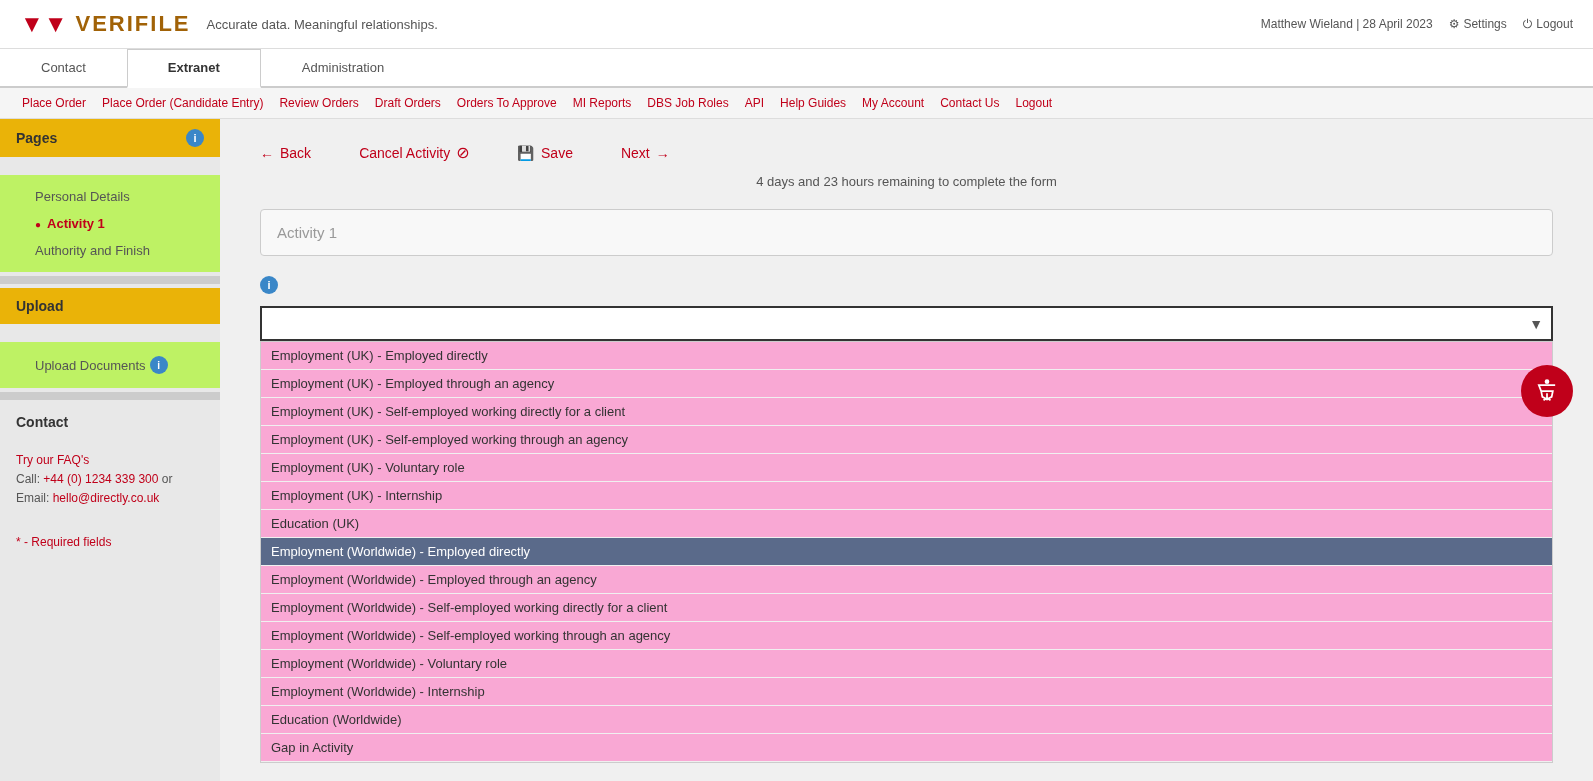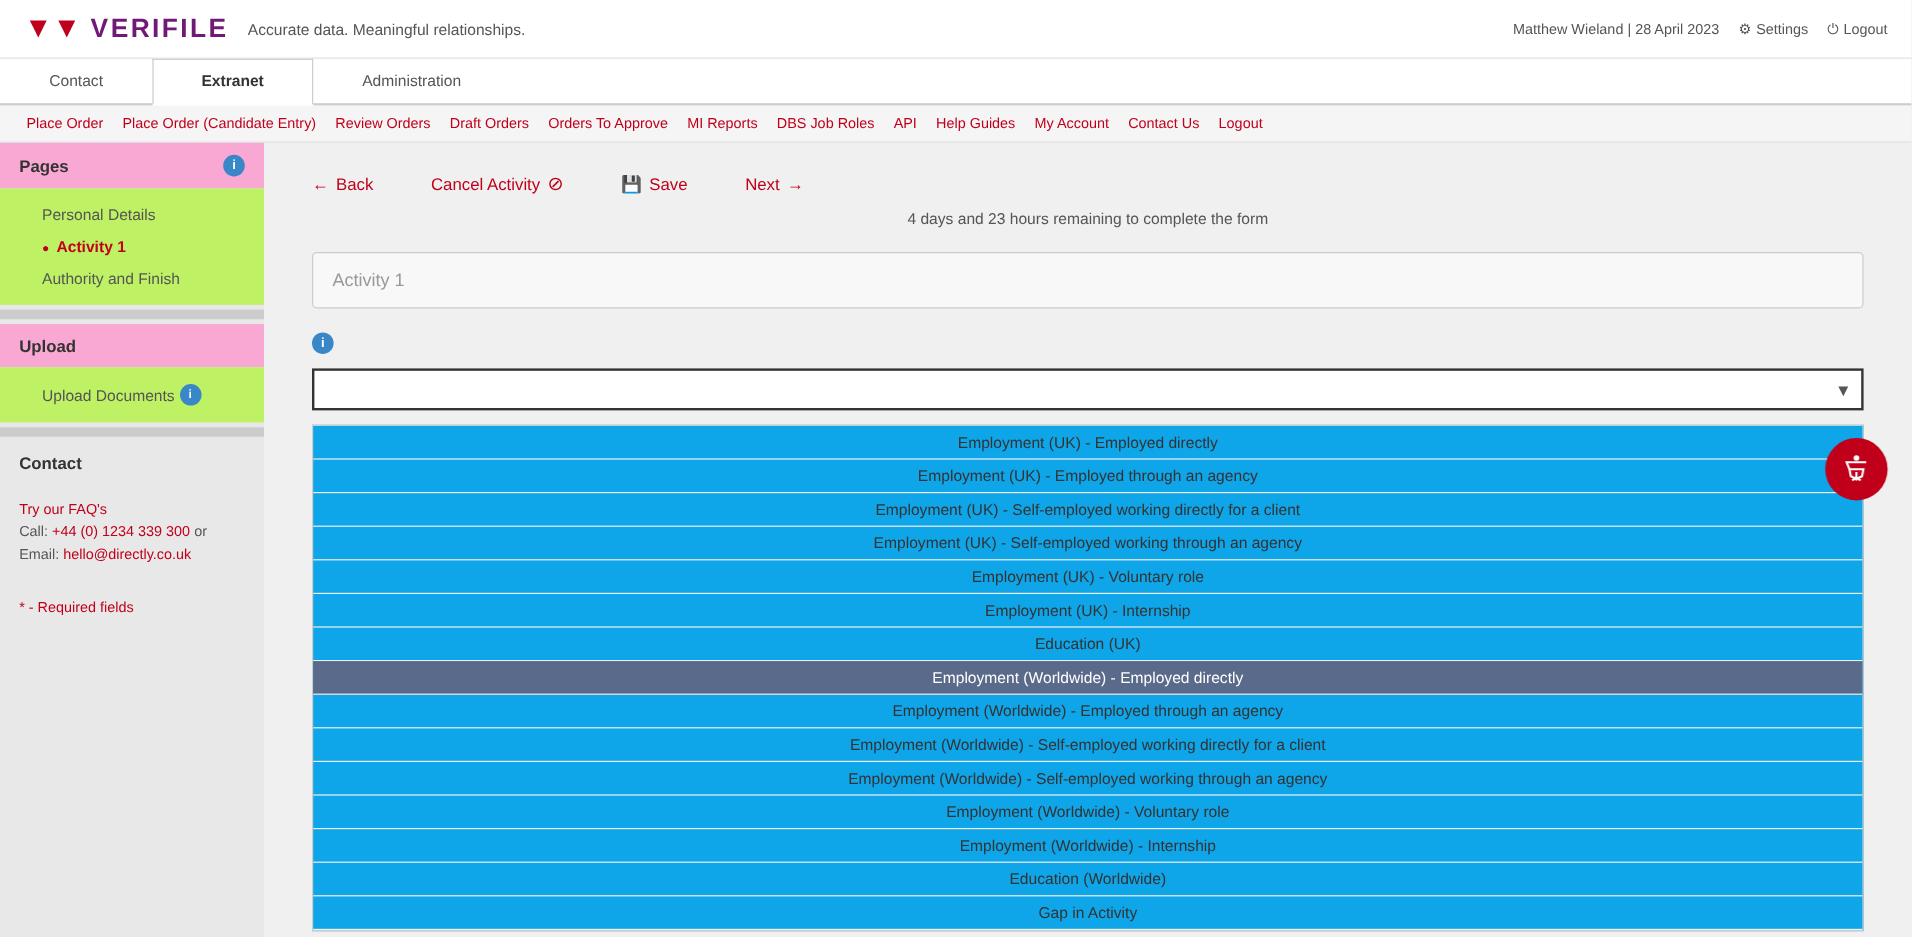--- a/index.html
+++ b/index.html
@@ -2,40 +2,40 @@
 <html><head>
   <meta charset="utf-8">
   <style>
     * { box-sizing: border-box; margin: 0; padding: 0; }
     body { font-family: Arial, sans-serif; font-size: 13px; background: #f0f0f0; color: #333; }
 
     
     .header { background: #fff; padding: 10px 20px; display: flex; align-items: center; justify-content: space-between; border-bottom: 1px solid #ddd; }
     .logo { display: flex; align-items: center; gap: 8px; }
     .logo-icon { color: #c0001a; font-weight: bold; font-size: 24px; }
-    .logo-text { color: #701a75; font-size: 22px; font-weight: bold; letter-spacing: 2px; }
+    .logo-text { color: #a16207; font-size: 22px; font-weight: bold; letter-spacing: 2px; }
     .logo-tagline { color: #555; font-size: 13px; margin-left: 8px; }
     .header-right { display: flex; align-items: center; gap: 16px; font-size: 12px; color: #555; }
     .header-right a { color: #555; text-decoration: none; display: flex; align-items: center; gap: 4px; }
 
     
     .tabs { background: #fff; display: flex; border-bottom: 2px solid #ccc; }
     .tab { padding: 10px 40px; cursor: pointer; font-size: 13px; color: #555; border: 1px solid transparent; text-align: center; }
     .tab.active { background: #fff; border: 1px solid #ccc; border-bottom: 2px solid #fff; margin-bottom: -2px; font-weight: bold; color: #333; }
 
     
     .navbar { background: #f5f5f5; border-bottom: 1px solid #ddd; padding: 6px 16px; display: flex; flex-wrap: wrap; gap: 4px; }
     .navbar a { font-size: 12px; color: #c0001a; text-decoration: none; padding: 2px 6px; }
 
     
     .main-layout { display: flex; min-height: calc(100vh - 130px); }
 
     
     .sidebar { width: 220px; min-width: 220px; background: #e8e8e8; padding: 0; }
-    .sidebar-section { background: #f9a8d4; padding: 10px 16px; display: flex; align-items: center; justify-content: space-between; margin-bottom: 0; }
+    .sidebar-section { background: #eab308; padding: 10px 16px; display: flex; align-items: center; justify-content: space-between; margin-bottom: 18px; }
     .sidebar-section-title { font-size: 14px; font-weight: bold; color: #333; }
     .info-icon { display: inline-flex; align-items: center; justify-content: center; width: 18px; height: 18px; background: #3a87c8; color: #fff; border-radius: 50%; font-size: 11px; font-weight: bold; cursor: pointer; }
     .sidebar-items { background: #bef264; padding: 8px 11px; }
     .sidebar-item { padding: 6px 16px 6px 24px; font-size: 13px; color: #555; cursor: pointer; }
     .sidebar-item.active { color: #c0001a; font-weight: bold; }
     .sidebar-item.active::before { content: '●'; margin-right: 6px; color: #c0001a; font-size: 10px; }
     .sidebar-divider { height: 8px; background: #ccc; margin: 4px 0; }
 
     
     .content { flex: 1; padding: 24px 40px; background: #f0f0f0; }
@@ -55,21 +55,21 @@
 
     
     .info-row { display: flex; align-items: center; margin-bottom: 12px; }
 
     
     .dropdown-wrapper { position: relative; margin-bottom: 0; }
     .dropdown-select { width: 100%; padding: 8px 36px 8px 10px; font-size: 13px; border: 2px solid #333; background: #fff; appearance: none; cursor: pointer; }
     .dropdown-arrow { position: absolute; right: 10px; top: 50%; transform: translateY(-50%); pointer-events: none; color: #555; font-size: 14px; }
 
     
-    .dropdown-list { background: #0ea5e9; border: 1px solid #ccc; margin-top: 12px; width: 100%; text-align: center; }
+    .dropdown-list { background: #f9a8d4; border: 1px solid #ccc; margin-top: 0; width: 100%; }
     .dropdown-option { padding: 6px 10px; font-size: 13px; color: #333; cursor: pointer; border-bottom: 1px solid #f0f0f0; }
     .dropdown-option.highlighted { background: #5a6a8a; color: #fff; }
 
     
     .contact-section { background: #e8e8e8; padding: 10px 16px; }
     .contact-section-title { font-size: 14px; font-weight: bold; color: #333; margin-bottom: 21px; }
     .contact-text { font-size: 12px; color: #555; line-height: 1.6; }
     .contact-text a { color: #c0001a; text-decoration: none; }
     .required-note { font-size: 12px; color: #333; margin-top: 10px; padding: 6px 16px; }
     .required-note span { color: #c0001a; }

